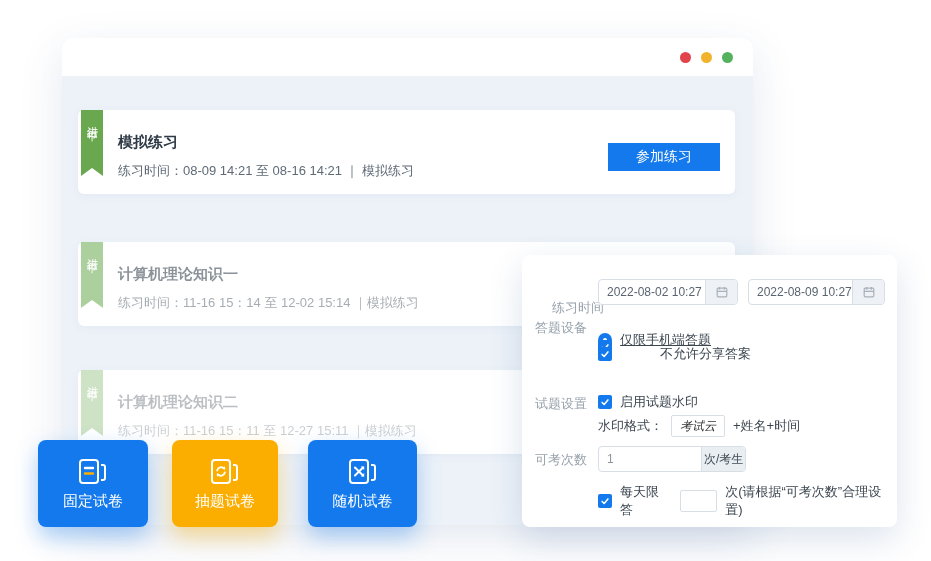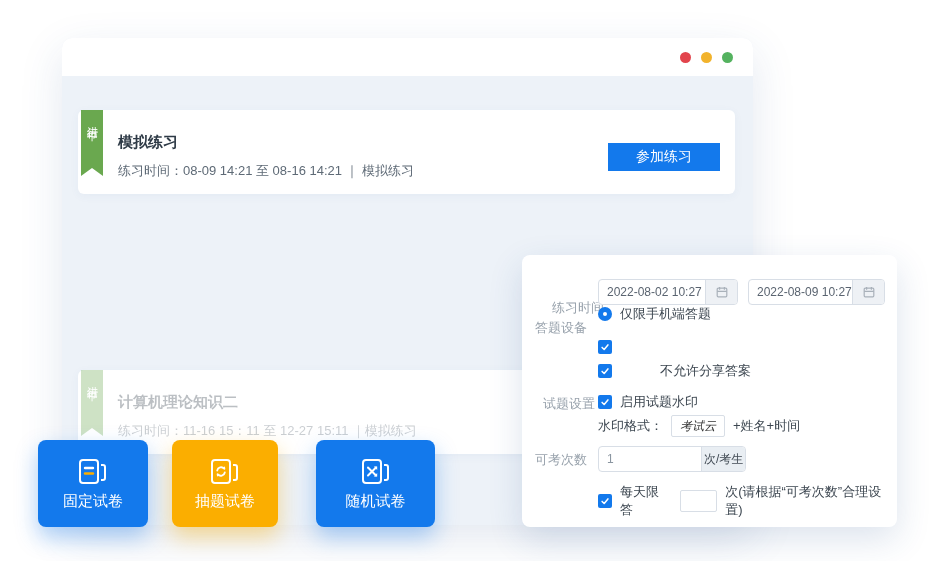--- a/index.html
+++ b/index.html
@@ -83,20 +83,29 @@
       <div class="card-inner">
         <div class="ribbon">
           <span>进行中</span>
         </div>
         <div class="card-title">模拟练习</div>
         <div class="card-sub">练习时间：08-09 14:21 至 08-16 14:21 ｜ 模拟练习</div>
         <button class="join-btn">参加练习</button>
       </div>
     </div>
 
+    <div class="card fade1" style="top:204px;">
+      <div class="card-inner">
+        <div class="ribbon">
+          <span>进行中</span>
+        </div>
+        <div class="card-title">计算机理论知识一</div>
+        <div class="card-sub">练习时间：11-16 15：14 至 12-02 15:14 ｜模拟练习</div>
+      </div>
+    </div>
 
     <div class="card fade2" style="top:332px;">
       <div class="card-inner">
         <div class="ribbon">
           <span>进行中</span>
         </div>
         <div class="card-title">计算机理论知识二</div>
         <div class="card-sub">练习时间：11-16 15：11 至 12-27 15:11 ｜模拟练习</div>
       </div>
     </div>
@@ -121,21 +130,21 @@
         <path d="M26 8 h2 a2 2 0 0 1 2 2 v11 a2 2 0 0 1 -2 2 h-2" stroke="#fff" stroke-width="2"></path>
         <path d="M10.2 13.5 a4 4 0 0 1 7 -1.8" stroke="#fff" stroke-width="1.8" stroke-linecap="round"></path>
         <path d="M17.8 15.5 a4 4 0 0 1 -7 1.8" stroke="#fff" stroke-width="1.8" stroke-linecap="round"></path>
         <path d="M17.9 9.2 l0.4 3 l-3 -0.4 z" fill="#fff"></path>
         <path d="M10.1 19.8 l-0.4 -3 l3 0.4 z" fill="#fff"></path>
       </svg>
     </span>
     <span class="tile-label">抽题试卷</span>
   </div>
 
-  <div class="tile tile-blue" style="left:316px; width:119px;">
+  <div class="tile tile-blue" style="left:308px; width:109px;">
     <span>
       <svg width="36" height="30" viewBox="0 0 36 30" fill="none">
         <rect x="5" y="3" width="18" height="23" rx="3" stroke="#fff" stroke-width="2"></rect>
         <path d="M26 8 h2 a2 2 0 0 1 2 2 v11 a2 2 0 0 1 -2 2 h-2" stroke="#fff" stroke-width="2"></path>
         <line x1="10" y1="10.5" x2="18" y2="18.5" stroke="#fff" stroke-width="2" stroke-linecap="round"></line>
         <line x1="18" y1="10.5" x2="10" y2="18.5" stroke="#fff" stroke-width="2" stroke-linecap="round"></line>
         <path d="M15.8 9.5 h3.4 v3.4 z" fill="#fff"></path>
         <path d="M15.8 19.5 h3.4 v-3.4 z" fill="#fff"></path>
       </svg>
     </span>
@@ -162,41 +171,41 @@
         <svg width="12" height="12" viewBox="0 0 12 12" fill="none">
           <rect x="1.2" y="2.2" width="9.6" height="8.6" rx="1" stroke="#a9b1ba" stroke-width="1.2"></rect>
           <line x1="3.6" y1="1" x2="3.6" y2="3.8" stroke="#a9b1ba" stroke-width="1.2"></line>
           <line x1="8.4" y1="1" x2="8.4" y2="3.8" stroke="#a9b1ba" stroke-width="1.2"></line>
           <line x1="1.2" y1="5.4" x2="10.8" y2="5.4" stroke="#a9b1ba" stroke-width="1.2"></line>
         </svg>
       </span>
     </div>
 
     <div class="p-label" style="top:64px;">答题设备</div>
-    <div class="p-row" style="top:50px;">
+    <div class="p-row" style="top:76px;text-decoration:underline;">
       <span class="radio"></span>
       <span>仅限手机端答题</span>
     </div>
     <div class="p-row" style="top:85px;">
       <span class="checkbox">
         <svg width="10" height="10" viewBox="0 0 12 12" fill="none">
             <polyline points="2.5,6.5 5,9 9.5,3.5" stroke="#fff" stroke-width="1.8" stroke-linecap="round" stroke-linejoin="round"></polyline>
           </svg>
       </span>
     </div>
-    <div class="p-row" style="top:107px;gap:48px;">
+    <div class="p-row" style="top:90px;gap:48px;">
       <span class="checkbox">
         <svg width="10" height="10" viewBox="0 0 12 12" fill="none">
             <polyline points="2.5,6.5 5,9 9.5,3.5" stroke="#fff" stroke-width="1.8" stroke-linecap="round" stroke-linejoin="round"></polyline>
           </svg>
       </span>
       <span>不允许分享答案</span>
     </div>
 
-    <div class="p-label" style="top:140px;margin-left:8px;">试题设置</div>
+    <div class="p-label" style="top:140px;">试题设置</div>
     <div class="p-row" style="top:138px;">
       <span class="checkbox">
         <svg width="10" height="10" viewBox="0 0 12 12" fill="none">
             <polyline points="2.5,6.5 5,9 9.5,3.5" stroke="#fff" stroke-width="1.8" stroke-linecap="round" stroke-linejoin="round"></polyline>
           </svg>
       </span>
       <span>启用试题水印</span>
     </div>
     <div class="p-row" style="top:160px;">
       <span>水印格式：</span>

